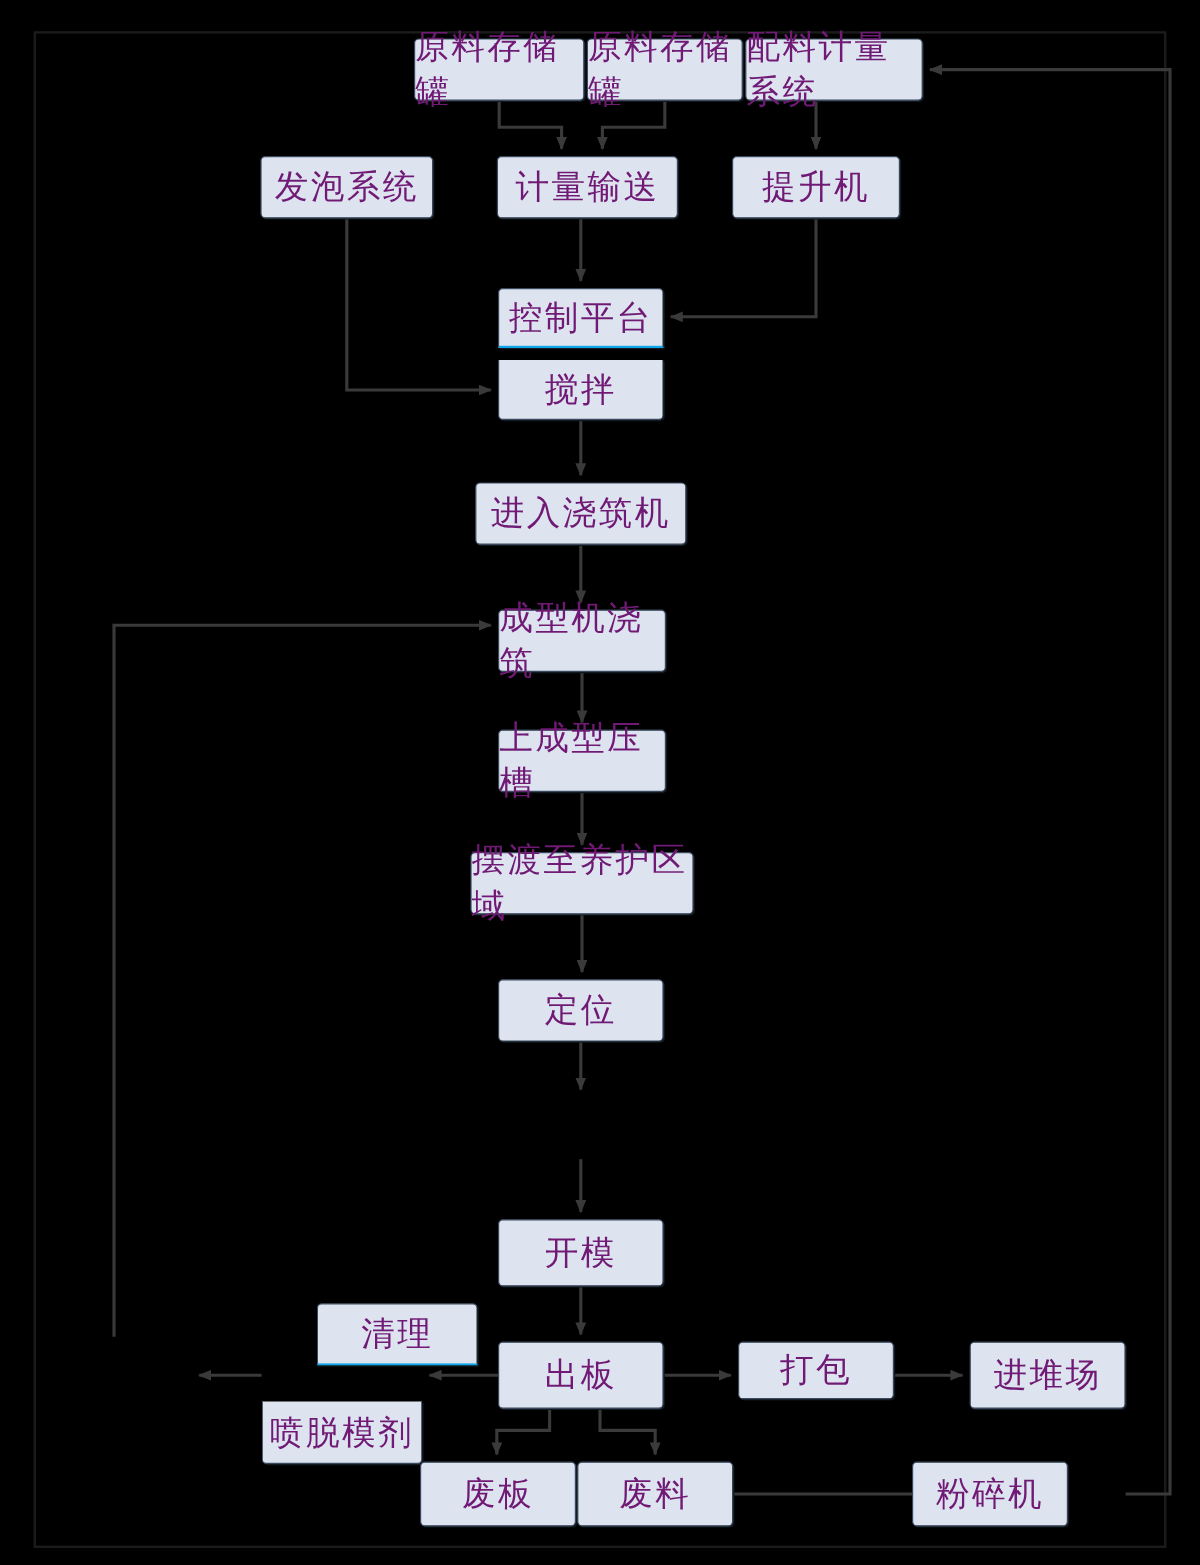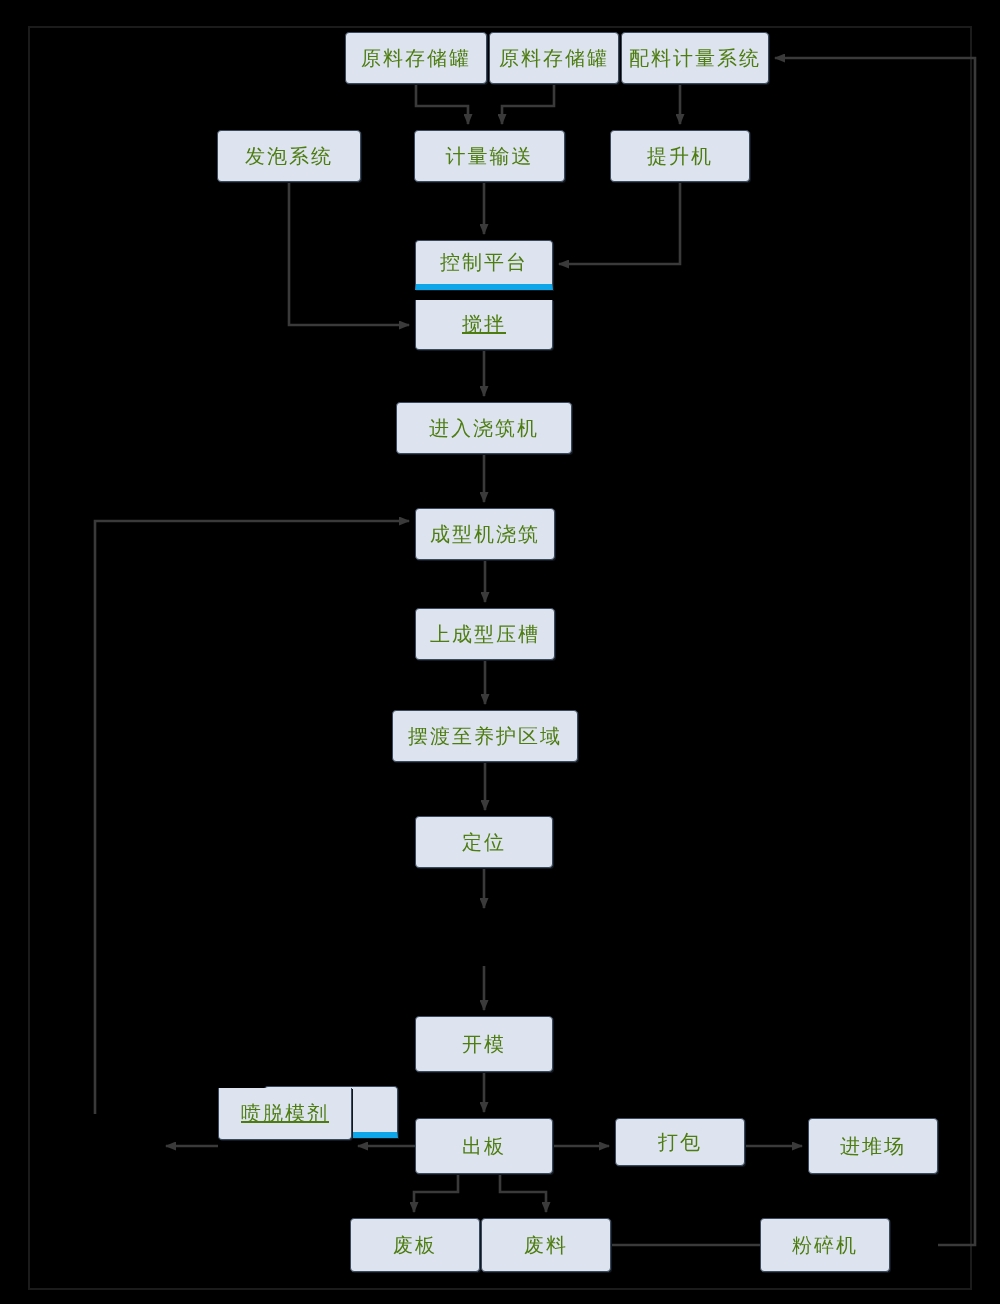--- a/index.html
+++ b/index.html
@@ -3,24 +3,24 @@
 <meta charset="utf-8">
 <style>
   html,body{margin:0;padding:0;background:#000;}
   body{width:1000px;height:1304px;overflow:hidden;
        font-family:"Liberation Serif","DejaVu Serif",serif;}
   #stage{position:relative;width:1000px;height:1304px;background:#000;}
   svg#wires{position:absolute;left:0;top:0;width:1000px;height:1304px;}
   .node{position:absolute;box-sizing:border-box;
         background:#dde4f0;border:1px solid #3a4a5e;border-radius:4px;
         display:flex;align-items:center;justify-content:center;
-        color:#4d7c0f;font-size:20px;letter-spacing:2px;
+        color:#701a75;font-size:28px;letter-spacing:2px;
         box-shadow:1px 1px 0 #12181f;}
-  .node.stack-top{border-radius:4px 4px 0 0;border-bottom:6px solid #0ea5e9;}
-  .node.stack-bot{border-radius:0 0 4px 4px;border-top:none;text-decoration:underline;}
+  .node.stack-top{border-radius:4px 4px 0 0;border-bottom:2px solid #0ea5e9;}
+  .node.stack-bot{border-radius:0 0 4px 4px;border-top:none;}
   .frame{position:absolute;left:28px;top:26px;width:944px;height:1264px;
          border:2px solid #1b1b1b;box-sizing:border-box;pointer-events:none;}
 </style>
 </head>
 <body>
 
 <div id="stage">
 
   <div class="frame"></div>
 
@@ -92,21 +92,21 @@
   <div class="node stack-bot" style="left:415px;top:300px;width:138px;height:50px;">搅拌</div>
 
   <div class="node" style="left:396px;top:402px;width:176px;height:52px;">进入浇筑机</div>
   <div class="node" style="left:415px;top:508px;width:140px;height:52px;">成型机浇筑</div>
   <div class="node" style="left:415px;top:608px;width:140px;height:52px;">上成型压槽</div>
   <div class="node" style="left:392px;top:710px;width:186px;height:52px;">摆渡至养护区域</div>
   <div class="node" style="left:415px;top:816px;width:138px;height:52px;">定位</div>
   <div class="node" style="left:415px;top:1016px;width:138px;height:56px;">开模</div>
 
   <div class="node stack-top" style="left:222px;top:1086px;width:134px;height:52px;margin-left:42px;">清理</div>
-  <div class="node stack-bot" style="left:218px;top:1088px;width:134px;height:52px;">喷脱模剂</div>
+  <div class="node stack-bot" style="left:218px;top:1168px;width:134px;height:52px;">喷脱模剂</div>
 
   <div class="node" style="left:415px;top:1118px;width:138px;height:56px;">出板</div>
   <div class="node" style="left:615px;top:1118px;width:130px;height:48px;">打包</div>
   <div class="node" style="left:808px;top:1118px;width:130px;height:56px;">进堆场</div>
 
   <div class="node" style="left:350px;top:1218px;width:130px;height:54px;">废板</div>
   <div class="node" style="left:481px;top:1218px;width:130px;height:54px;">废料</div>
   <div class="node" style="left:760px;top:1218px;width:130px;height:54px;">粉碎机</div>
 
 </div>

